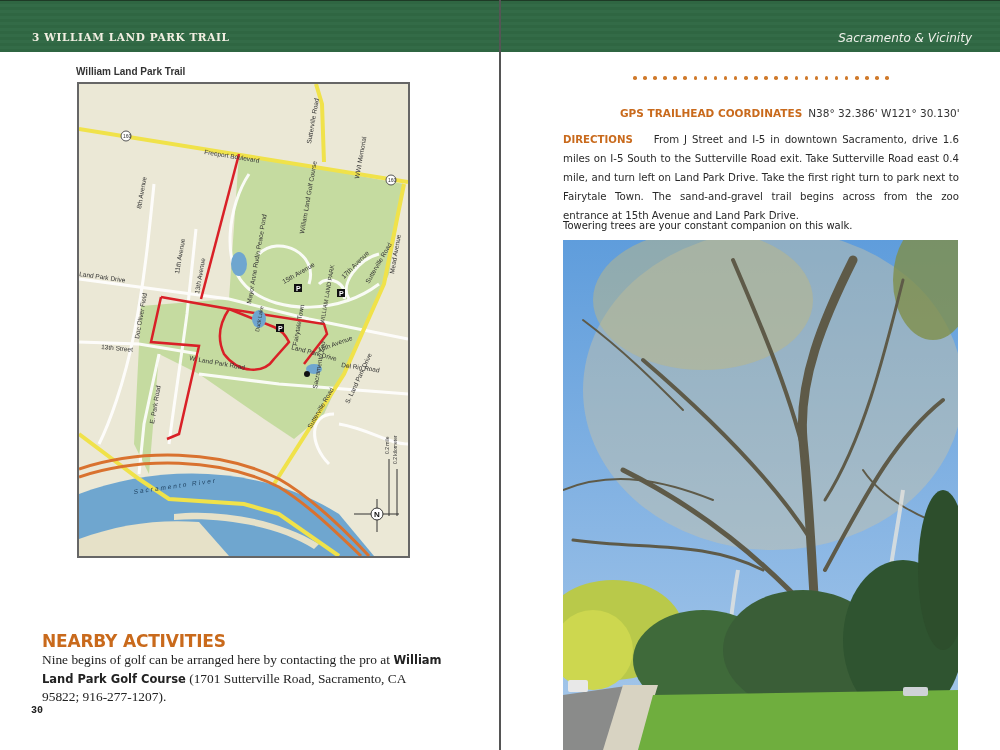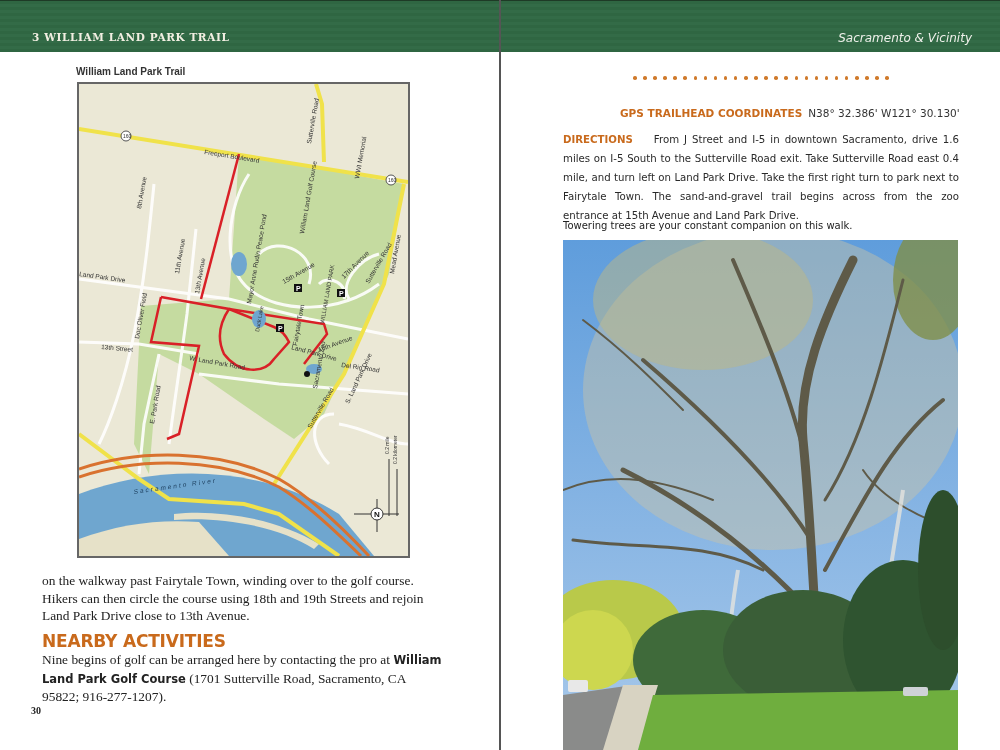--- a/index.html
+++ b/index.html
@@ -15,21 +15,21 @@
   .banner-left-text{position:absolute;left:32px;top:30px;color:#f2efe2;font-family:"DejaVu Serif",serif;font-weight:bold;font-size:10.5px;letter-spacing:0.6px;}
   .banner-right-text{position:absolute;right:28px;top:30px;color:#eef0ea;font-family:"DejaVu Sans",sans-serif;font-style:italic;font-size:12px;}
   .map-title{position:absolute;left:76px;top:66px;font-family:"Liberation Sans",sans-serif;font-size:10px;font-weight:bold;color:#333;}
   .map-frame{position:absolute;left:77px;top:82px;width:329px;height:472px;border:2px solid #666;background:#ebe8d6;overflow:hidden;}
   .map-frame svg{position:absolute;left:0;top:0;}
   .body-serif{font-family:"Liberation Serif",serif;font-size:13.4px;color:#222;line-height:17.5px;}
   .left-para{position:absolute;left:42px;top:572px;width:400px;}
   .section-heading{position:absolute;left:42px;top:631px;font-family:"DejaVu Sans",sans-serif;font-weight:bold;color:#c96a1c;font-size:17px;letter-spacing:-0.2px;}
   .nearby-para{position:absolute;left:42px;top:651px;width:402px;}
   .bold-sans{font-family:"DejaVu Sans",sans-serif;font-weight:bold;font-size:11.5px;}
-  .page-num{position:absolute;left:31px;top:705px;font-family:Liberation Serif, serif;font-weight:bold;font-size:10px;color:#222;}
+  .page-num{position:absolute;left:31px;top:705px;font-family:Liberation Mono, monospace;font-weight:bold;font-size:10px;color:#222;}
   .dots{position:absolute;left:633px;top:76px;width:300px;height:8px;}
   .dots span{display:inline-block;width:3.5px;height:3.5px;border-radius:50%;background:#d07a2b;margin-right:6.6px;vertical-align:top;}
   .gps{position:absolute;left:620px;top:99px;font-family:"DejaVu Sans",sans-serif;font-size:10.5px;color:#333;white-space:nowrap;margin-top:8px;}
   .gps .lbl{color:#c96a1c;font-weight:bold;margin-right:6px;}
   .directions{position:absolute;left:563px;top:130px;width:396px;font-family:"DejaVu Sans",sans-serif;font-size:10.2px;color:#2a2a2a;line-height:19px;text-align:justify;}
   .directions .lbl{color:#c96a1c;font-weight:bold;margin-right:16px;}
   .caption{position:absolute;left:563px;top:220px;font-family:"DejaVu Sans",sans-serif;font-size:10px;color:#222;}
   .photo{position:absolute;left:563px;top:240px;width:395px;height:510px;overflow:hidden;background:#6a9fd8;}
   .photo svg{position:absolute;left:0;top:0;}
 </style>
@@ -146,21 +146,20 @@
 
         <g>
           <line x1="275" y1="430" x2="320" y2="430" stroke="#333" stroke-width="1"></line>
           <line x1="298" y1="415" x2="298" y2="448" stroke="#333" stroke-width="1"></line>
           <circle cx="298" cy="430" r="6" fill="#fff" stroke="#333"></circle>
           <text x="295" y="433" font-size="8" font-weight="bold" fill="#111">N</text>
         </g>
       </svg>
     </div>
 
-    <div class="body-serif left-para">on the walkway past Fairytale Town, winding over to the golf course. Hikers can then circle the course using 18th and 19th Streets and rejoin Land Park Drive close to 13th Avenue.</div>
 
     <div class="section-heading">NEARBY ACTIVITIES</div>
 
     <div class="body-serif nearby-para"><span>Nine begins of golf can be arranged here by contacting the pro at </span><span class="bold-sans">William Land Park Golf Course</span><span> (1701 Sutterville Road, Sacramento, CA 95822; 916-277-1207).</span></div>
 
     <div class="page-num">30</div>
   </div>
 
   <div class="gutter"></div>
 

